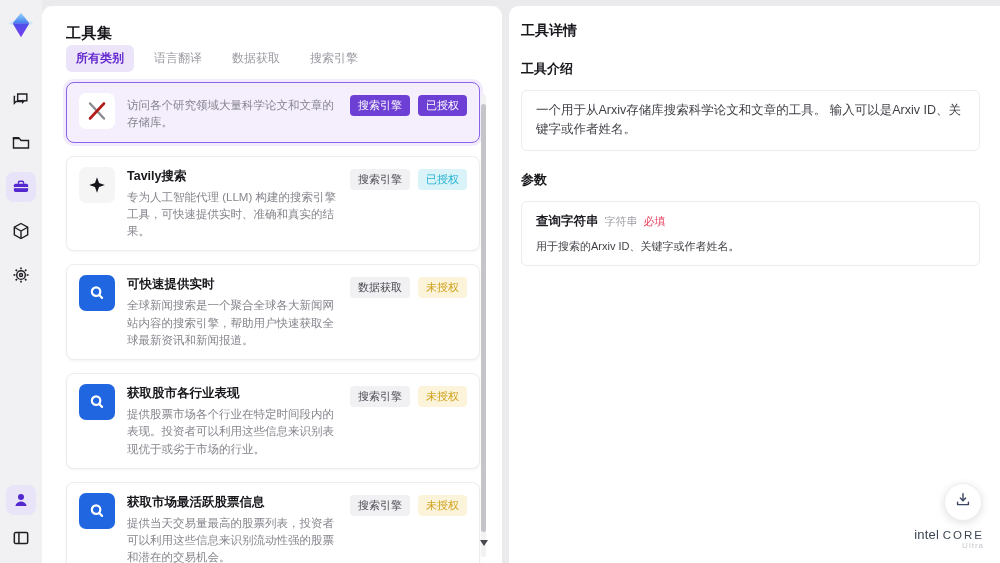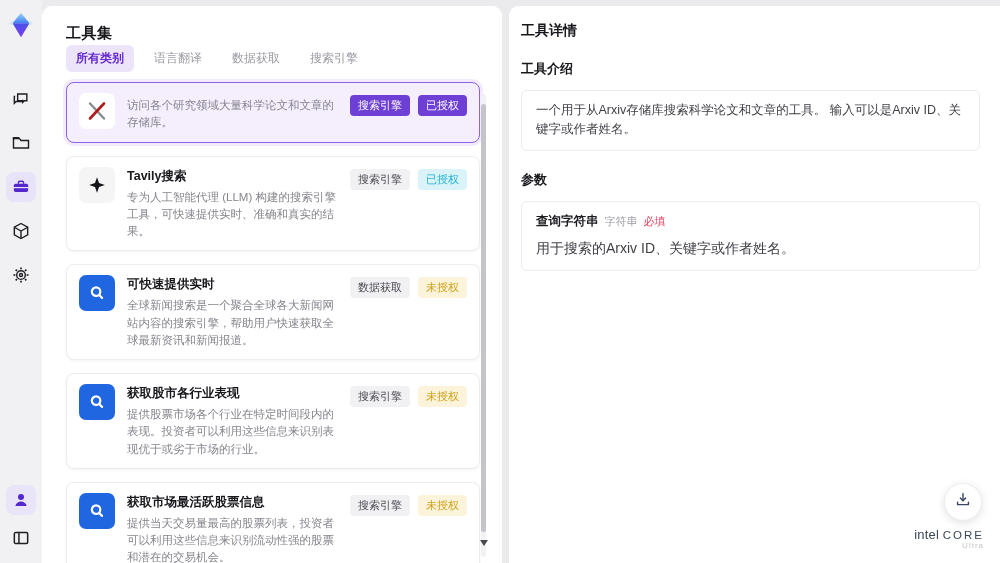--- a/index.html
+++ b/index.html
@@ -58,21 +58,21 @@
 
   
   .detail-title{ font-size:14px; font-weight:bold; }
   .section-h{ font-size:13px; font-weight:bold; margin-top:20px; }
   .detail-box{ margin-top:12px; border:1px solid #ececef; border-radius:6px;
     background:#fff; padding:10px 14px; font-size:12.5px; color:#3f3f46; line-height:1.55;}
   .param-head{ display:flex; align-items:baseline; gap:6px; }
   .param-name{ font-size:12.5px; font-weight:bold; color:#1c1c22;}
   .param-type{ font-size:11px; color:#9a9aa2; }
   .param-req{ font-size:11px; color:#e54360; }
-  .param-desc{ font-size:14px; color:#3f3f46; margin-top:7px; }
+  .param-desc{ font-size:11px; color:#3f3f46; margin-top:7px; }
 
   
   .fab{ position:absolute; right:18px; bottom:42px; width:38px; height:38px; border-radius:50%;
     background:#fff; border:1px solid #eeeef1; box-shadow:0 2px 8px rgba(0,0,0,.12);
     display:flex; align-items:center; justify-content:center; cursor:pointer; z-index:6;}
   .brand{ position:absolute; right:16px; bottom:12px; text-align:right; z-index:6; line-height:1.1;}
   .brand .row{ font-size:13px; color:#3c4653; }
   .brand .intel{ font-weight:normal; letter-spacing:.2px;margin-top:20px; }
   .brand .core{ font-weight:normal; letter-spacing:2px; font-size:11.5px; }
   .brand .sub{ font-size:8px; color:#c3c7cc; letter-spacing:1px; }

